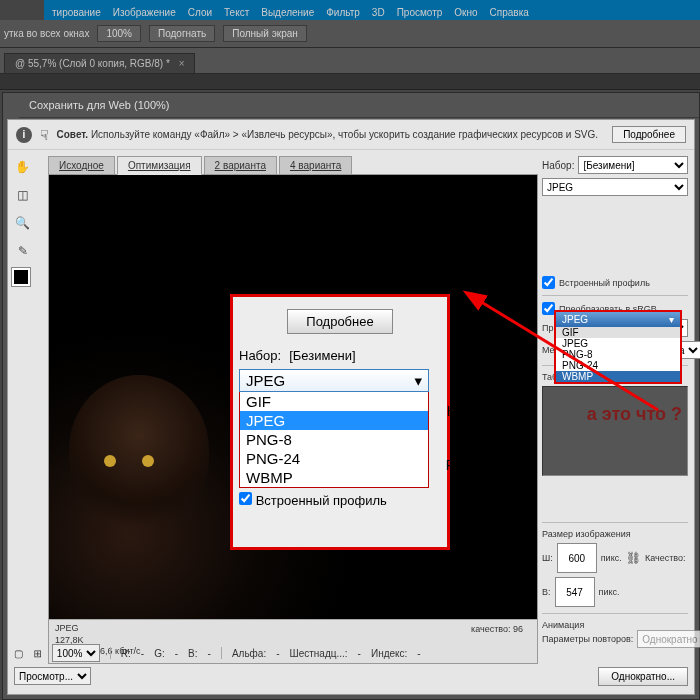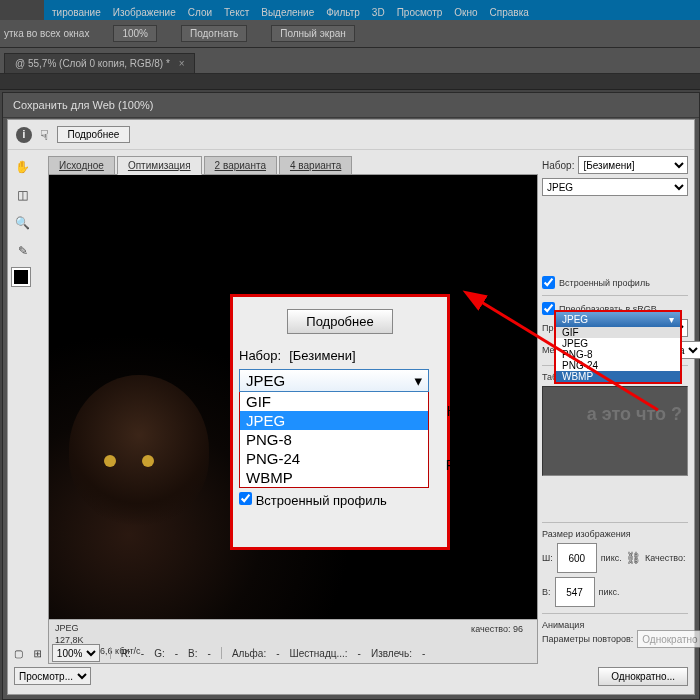--- a/index.html
+++ b/index.html
@@ -1,32 +1,32 @@
 <!DOCTYPE html>
 <html><head>
 <meta charset="utf-8">
 <style>
 * { box-sizing: border-box; margin: 0; padding: 0; font-family: Tahoma, Arial, sans-serif; }
 body { width: 700px; height: 700px; background: #444; overflow: hidden; position: relative; }
 
 .menubar { background: #0369a1; height: 20px; display: flex; gap: 12px; padding: 7px 8px; margin-left: 44px; }
 .menubar span { color: #ccc; font-size: 10px; cursor: pointer; }
 
-.toolbar-row { background: #535353; height: 28px; display: flex; align-items: center; gap: 24px; padding: 0 4px; border-bottom: 1px solid #2a2a2a; }
+.toolbar-row { background: #535353; height: 28px; display: flex; align-items: center; gap: 8px; padding: 0 4px; border-bottom: 1px solid #2a2a2a; }
 .toolbar-row .lbl { color: #ccc; font-size: 10px; }
 .toolbar-row .btn { background: #5f5f5f; border: 1px solid #3a3a3a; color: #d0d0d0; font-size: 10px; padding: 2px 8px; cursor: pointer; }
 
 .doc-tabs { background: #535353; height: 26px; display: flex; align-items: flex-end; padding: 0 4px; border-bottom: 1px solid #2a2a2a; }
 .doc-tab { background: #3f3f3f; color: #bbb; font-size: 10px; padding: 4px 10px; margin-right: 4px; border: 1px solid #2a2a2a; border-bottom: none; text-align: center; }
 .doc-tab .x { margin-left: 6px; color: #999; }
 
 .workspace { background: #333; height: 16px; border-bottom: 1px solid #222; }
 
 .dialog-outer { position: absolute; top: 92px; left: 2px; right: 0; bottom: 0; background: #535353; border: 1px solid #2a2a2a; }
-.dialog-title { color: #ddd; font-size: 11px; padding: 6px 10px; border-bottom: 1px solid #3a3a3a; }
+.dialog-title { color: #ddd; font-size: 11px; padding: 6px 10px; border-bottom: 1px solid #3a3a3a; margin-left: 16px; }
 
 .dialog-body { background: #e6e6e6; position: absolute; top: 26px; left: 4px; right: 4px; bottom: 4px; border: 1px solid #999; }
 
 .tip-row { height: 30px; border-bottom: 1px solid #ccc; display: flex; align-items: center; padding: 0 8px; gap: 8px; }
 .tip-icon { width: 16px; height: 16px; border-radius: 50%; background: #555; color: #fff; font-size: 10px; text-align: center; line-height: 16px; font-weight: bold; }
 .tip-row .hand { font-size: 14px; }
 .tip-text { font-size: 10px; color: #333; flex: 1; }
 .more-btn { font-size: 10px; padding: 2px 10px; border: 1px solid #888; background: #efefef; cursor: pointer; }
 
 .left-tools { position: absolute; left: 4px; top: 36px; width: 26px; display: flex; flex-direction: column; gap: 6px; }
@@ -77,21 +77,21 @@
 .callout .opt.sel { background: #1e90ff; color: #fff; }
 .callout .prof { font-size: 13px; margin-top: 4px; }
 
 
 .mini-drop { position: absolute; right: 12px; top: 190px; width: 128px; border: 2px solid #d00; z-index: 45; font-size: 10px; background:#fff;}
 .mini-drop .hd { background: linear-gradient(#6aa0d8,#2c6cb0); color:#fff; padding: 2px 6px; display:flex; justify-content:space-between;}
 .mini-drop .opt { padding: 0px 6px; font-size:10px; }
 .mini-drop .opt.sel { background:#e0e0e0; }
 .mini-drop .opt.s5 { background:#2c6cb0; color:#fff;}
 
-.annot { position: absolute; right: 12px; top: 284px; color: #737373; font-size: 18px; font-weight: bold; z-index: 60; }
+.annot { position: absolute; right: 12px; top: 284px; color: #7f1d1d; font-size: 18px; font-weight: bold; z-index: 60; }
 .arrow { position: absolute; z-index: 55; }
 
 .separator-line { width:1px; height:12px; background:#aaa; }
 </style>
 </head>
 <body>
 
 <div class="menubar">
   <span>тирование</span>
   <span>Изображение</span>
@@ -122,20 +122,24 @@
 <div class="workspace"></div>
 
 <div class="dialog-outer">
   <div class="dialog-title">Сохранить для Web (100%)</div>
 
   <div class="dialog-body">
 
     <div class="tip-row">
       <span class="tip-icon">i</span>
       <span class="hand">☟</span>
+      <span class="tip-text">
+        <b>Совет.</b>
+        <span>Используйте команду «Файл» &gt; «Извлечь ресурсы», чтобы ускорить создание графических ресурсов и SVG.</span>
+      </span>
       <button class="more-btn">Подробнее</button>
     </div>
 
     <div class="left-tools">
       <div class="tool-ico">✋</div>
       <div class="tool-ico">◫</div>
       <div class="tool-ico">🔍</div>
       <div class="tool-ico">✎</div>
       <div class="tool-swatch"></div>
     </div>
@@ -217,21 +221,21 @@
         <span>▢</span>
         <span>⊞</span>
         <select class="bb-sel"><option>100%</option></select>
         <span class="separator-line"></span>
         <span>R:</span> -
         <span>G:</span> -
         <span>B:</span> -
         <span class="separator-line"></span>
         <span>Альфа:</span> -
         <span>Шестнадц...:</span> -
-        <span>Извлечь:</span> -
+        <span>Индекс:</span> -
       </div>
       <div class="bb-row2">
         <select class="bb-sel"><option>Просмотр...</option></select>
         <div style="flex:1"></div>
         <button class="prim-btn">Однократно...</button>
       </div>
     </div>
 
     <div class="callout">
       <button class="more">Подробнее</button>

